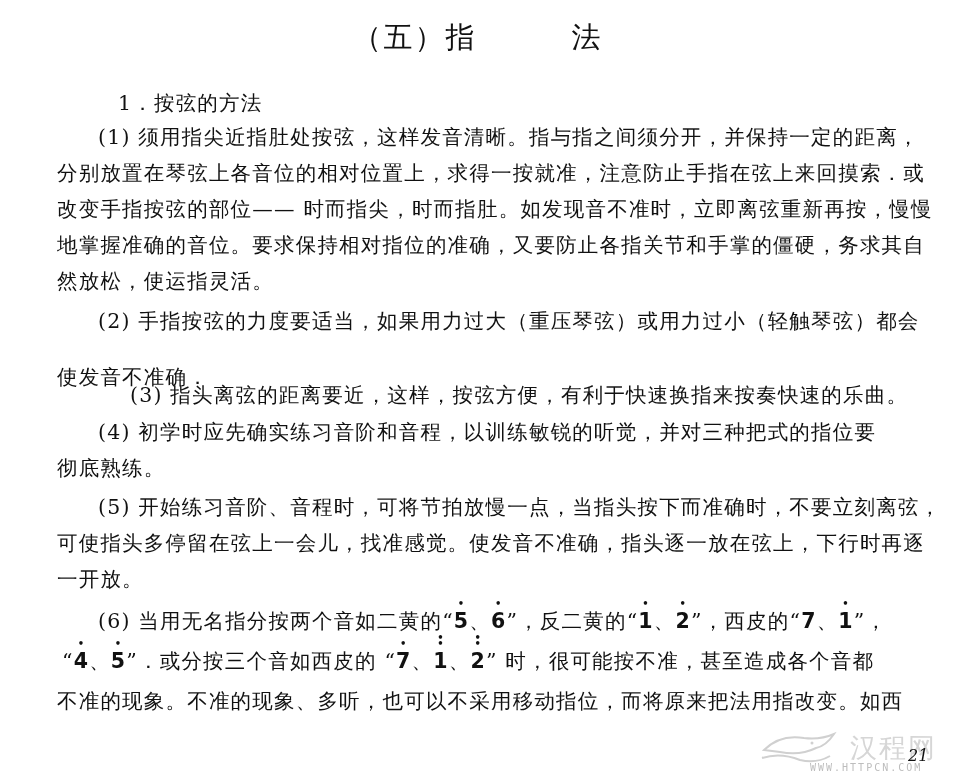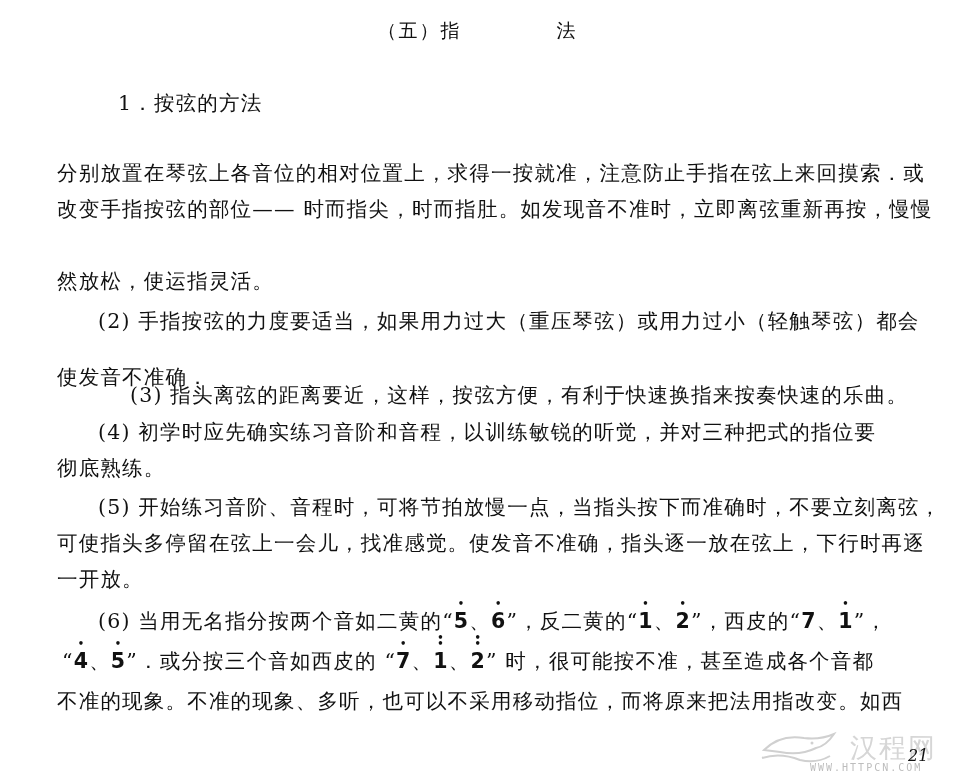--- a/index.html
+++ b/index.html
@@ -4,21 +4,21 @@
 <style>
   html, body { margin: 0; padding: 0; background: #ffffff; }
   body {
     width: 955px; height: 784px; position: relative; overflow: hidden;
     font-family: "DejaVu Serif", "Liberation Serif", serif;
     color: #111111;
   }
   .page { position: absolute; left: 0; top: 0; width: 955px; height: 784px; }
   .title {
     position: absolute; top: 18px; left: 0; width: 955px; text-align: center;
-    font-size: 19px; letter-spacing: 2px;
+    font-size: 29px; letter-spacing: 2px;
   }
   .title .gap { display: inline-block; width: 95px; }
   .line {
     position: absolute; left: 57px; font-size: 20.5px; white-space: nowrap;
     letter-spacing: 1.2px; line-height: 26px;
   }
   .indent { left: 98px; }
   .jianpu { font-family: "DejaVu Sans", "Liberation Sans", sans-serif; font-weight: bold; position: relative; display: inline-block; }
   .jianpu .dot { position: absolute; left: 50%; transform: translateX(-50%); font-size: 10px; line-height: 8px; }
   .jianpu .dot.d1 { top: -8px; }
@@ -38,22 +38,24 @@
 <body>
 
 <div class="page">
 
   <div class="title">
     <span>（五）指</span><span class="gap"></span><span>法</span>
   </div>
 
   <div class="line" style="left:118px; top:90px;text-align:center;">1．按弦的方法</div>
 
+  <div class="line indent" style="top:124px;">(1) 须用指尖近指肚处按弦，这样发音清晰。指与指之间须分开，并保持一定的距离，</div>
   <div class="line" style="top:160px;">分别放置在琴弦上各音位的相对位置上，求得一按就准，注意防止手指在弦上来回摸索．或</div>
   <div class="line" style="top:196px;">改变手指按弦的部位—— 时而指尖，时而指肚。如发现音不准时，立即离弦重新再按，慢慢</div>
+  <div class="line" style="top:232px;">地掌握准确的音位。要求保持相对指位的准确，又要防止各指关节和手掌的僵硬，务求其自</div>
   <div class="line" style="top:268px;">然放松，使运指灵活。</div>
 
   <div class="line indent" style="top:308px;">(2) 手指按弦的力度要适当，如果用力过大（重压琴弦）或用力过小（轻触琴弦）都会</div>
   <div class="line" style="top:364px;">使发音不准确．</div>
 
   <div class="line indent" style="top:382px;margin-left:32px;">(3) 指头离弦的距离要近，这样，按弦方便，有利于快速换指来按奏快速的乐曲。</div>
 
   <div class="line indent" style="top:419px;">(4) 初学时应先确实练习音阶和音程，以训练敏锐的听觉，并对三种把式的指位要</div>
   <div class="line" style="top:455px;">彻底熟练。</div>
 

